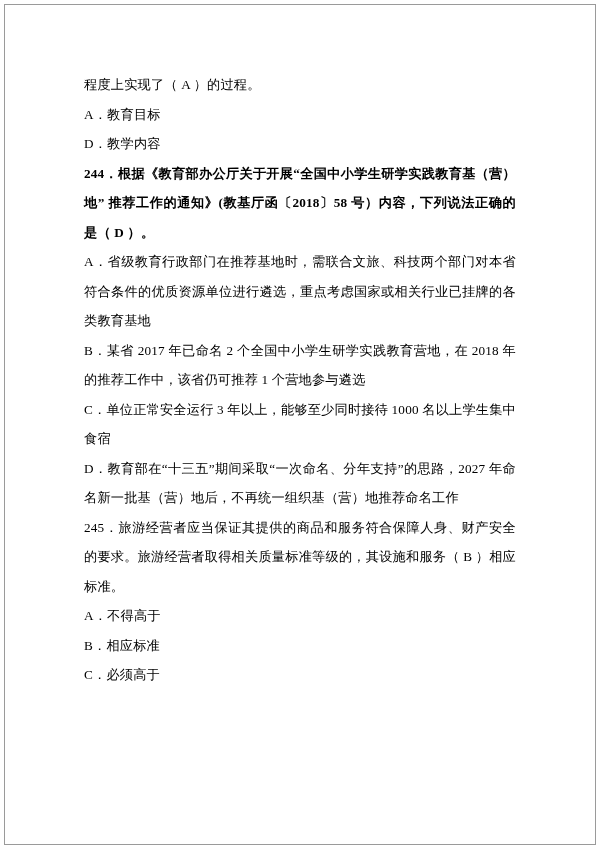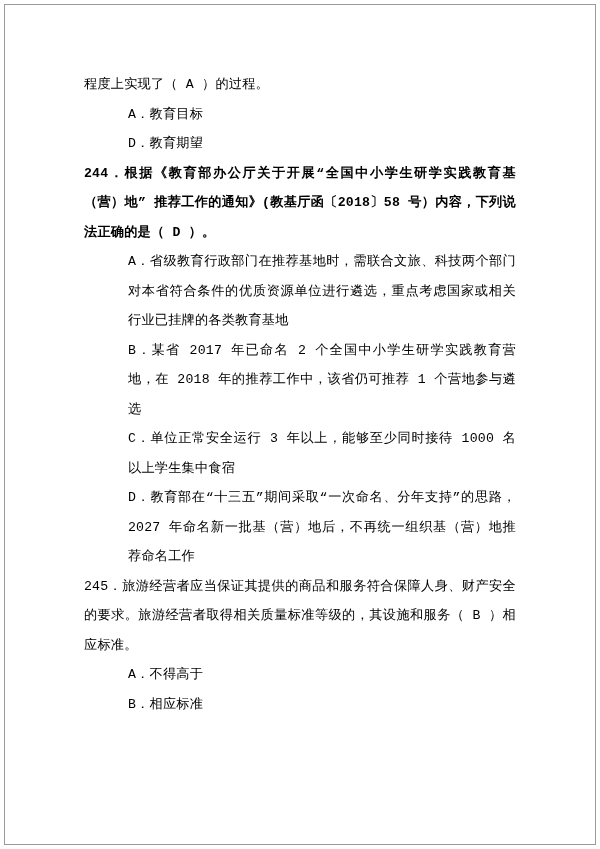--- a/index.html
+++ b/index.html
@@ -28,54 +28,53 @@
     right: 4px;
     bottom: 4px;
     border: 1px solid #9a9a9a;
     pointer-events: none;
   }
   .content {
     position: absolute;
     left: 84px;
     top: 70px;
     width: 432px;
-    font-family: Liberation Mono, monospace;
   }
   .para {
     font-size: 13.2px;
     line-height: 29.5px;
     text-align: justify;
     text-justify: inter-ideograph;
     margin: 0;
     letter-spacing: 0.2px;
     white-space: pre-wrap;
   }
   .para.q {
     font-weight: bold;
   }
   .para.opt {
     text-indent: 0;
-    margin-left: 44px;
   }
 </style>
 </head>
 <body>
 
 <div class="page">
   <div class="page-border"></div>
   <div class="content">
 
     <p class="para">程度上实现了（ A ）的过程。</p>
     <p class="para opt">A．教育目标</p>
-    <p class="para opt">D．教育期望</p>
+    <p class="para opt">D．教学内容</p>
 
     <p class="para q">244．根据《教育部办公厅关于开展“全国中小学生研学实践教育基（营）地” 推荐工作的通知》(教基厅函〔2018〕58 号）内容，下列说法正确的是（ D ）。</p>
     <p class="para opt">A．省级教育行政部门在推荐基地时，需联合文旅、科技两个部门对本省符合条件的优质资源单位进行遴选，重点考虑国家或相关行业已挂牌的各类教育基地</p>
     <p class="para opt">B．某省 2017 年已命名 2 个全国中小学生研学实践教育营地，在 2018 年的推荐工作中，该省仍可推荐 1 个营地参与遴选</p>
     <p class="para opt">C．单位正常安全运行 3 年以上，能够至少同时接待 1000 名以上学生集中食宿</p>
     <p class="para opt">D．教育部在“十三五”期间采取“一次命名、分年支持”的思路，2027 年命名新一批基（营）地后，不再统一组织基（营）地推荐命名工作</p>
 
     <p class="para">245．旅游经营者应当保证其提供的商品和服务符合保障人身、财产安全的要求。旅游经营者取得相关质量标准等级的，其设施和服务（ B ）相应标准。</p>
     <p class="para opt">A．不得高于</p>
     <p class="para opt">B．相应标准</p>
+    <p class="para opt">C．必须高于</p>
 
   </div>
 </div>
 
 </body></html>

